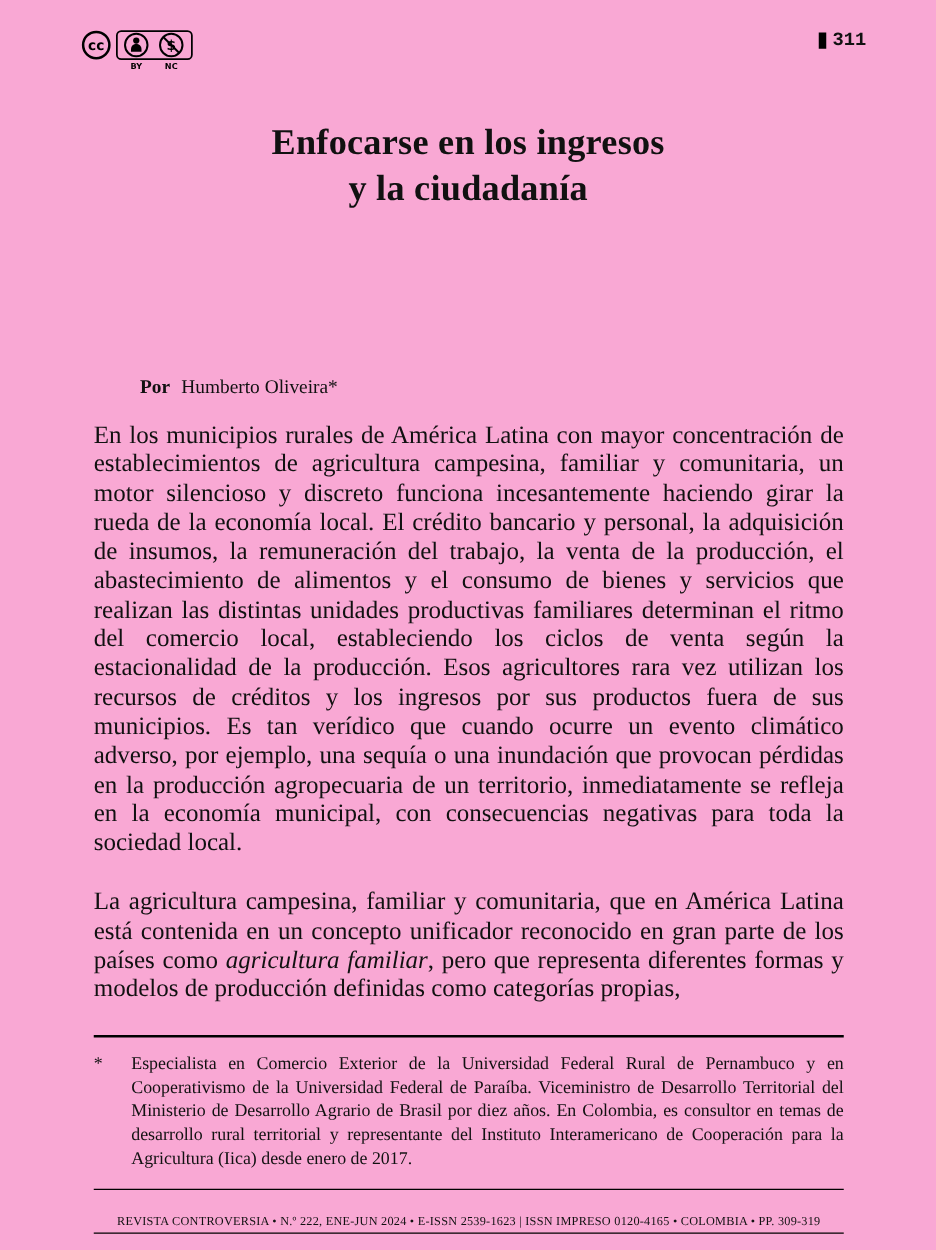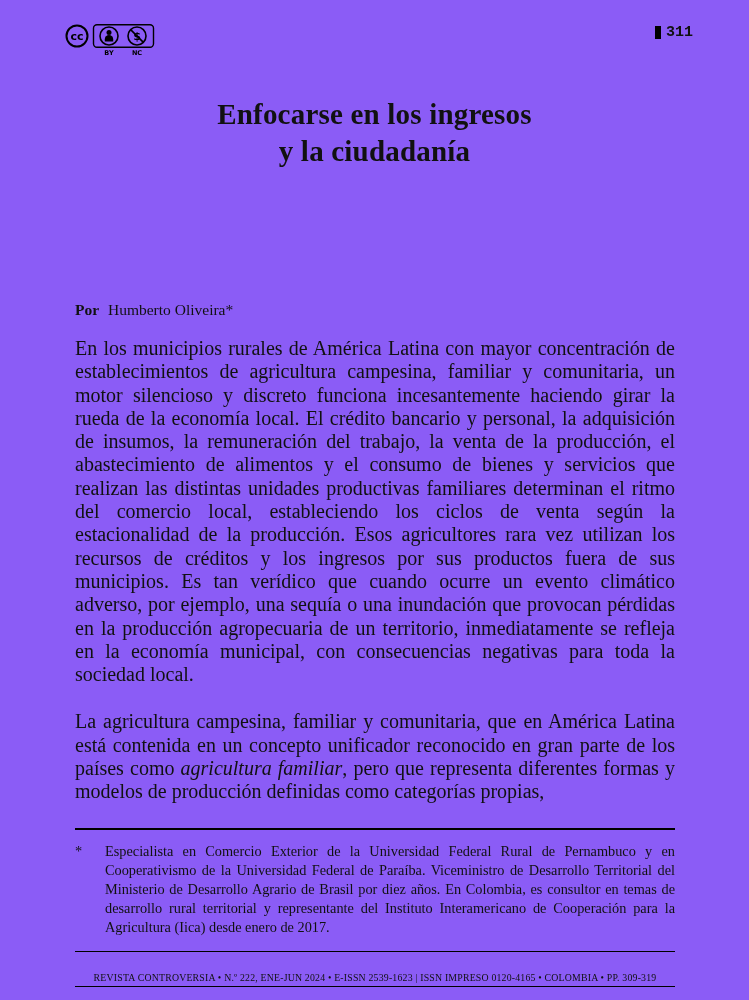--- a/index.html
+++ b/index.html
@@ -3,21 +3,21 @@
 <meta charset="utf-8">
 <title>Revista Controversia — p. 311</title>
 <style>
   * { margin: 0; padding: 0; box-sizing: border-box; }
   html, body { background: #ffffff; }
   .page {
     position: relative;
     width: 749px;
     height: 1000px;
     margin: 0 auto;
-    background: #8b5cf6;
+    background: #f9a8d4;
     color: #111111;
     font-family: "Liberation Serif", "DejaVu Serif", serif;
     overflow: hidden;
   }
   .top-bar {
     position: absolute;
     top: 24px;
     left: 64px;
     right: 56px;
     display: flex;
@@ -59,21 +59,21 @@
     font-size: 22.5px;
     line-height: 1.35;
     font-weight: 700;
   }
   .byline {
     position: absolute;
     top: 301px;
     left: 75px;
     font-size: 15.5px;
   }
-  .byline .byline-prefix { font-weight: 700; margin-right: 5px; }
+  .byline .byline-prefix { font-weight: 700; margin-right: 5px; margin-left: 37px; }
   .body-text {
     position: absolute;
     top: 337px;
     left: 75px;
     width: 600px;
     font-size: 20px;
     line-height: 23.3px;
     text-align: justify;
     hyphens: auto;
   }

